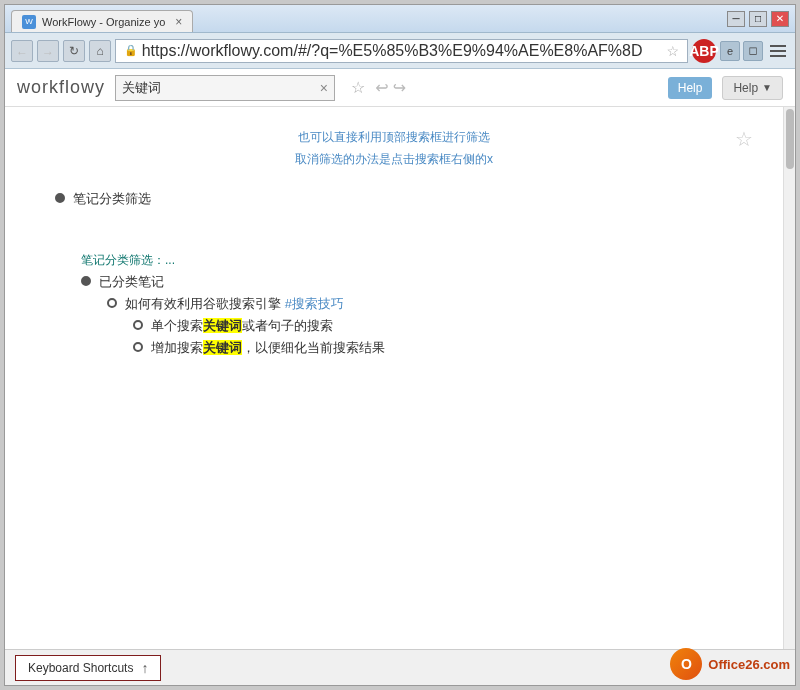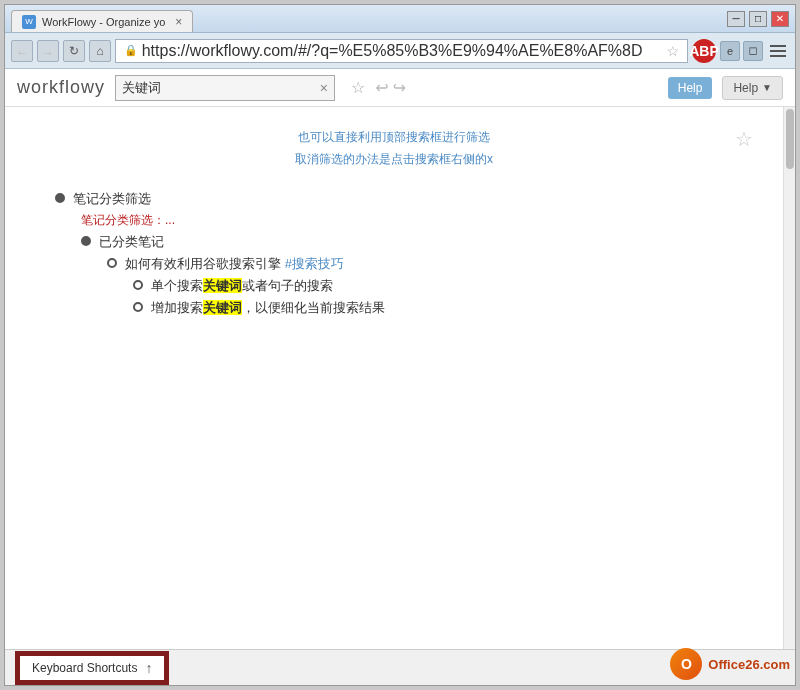--- a/index.html
+++ b/index.html
@@ -307,21 +307,21 @@
       border-radius: 50%;
       border: 2px solid #555;
       margin-top: 3px;
       margin-right: 8px;
       flex-shrink: 0;
     }
     .bullet.filled {
       background: #555;
     }
     .item-content { color: #333; }
-    .item-label { color: #b91c1c; font-size: 12px; }
+    .item-label { color: #0f766e; font-size: 12px; margin-top: 40px; }
     .nested { margin-left: 26px; }
 
     .tag-link {
       color: #4a8ac4;
       text-decoration: none;
     }
     .highlight {
       background: #ffff00;
       font-weight: bold;
     }
@@ -355,21 +355,21 @@
       height: 36px;
       background: #f0f0f0;
       border-top: 1px solid #ccc;
       display: flex;
       align-items: center;
       padding: 0 10px;
       flex-shrink: 0;
     }
     .keyboard-shortcuts-btn {
       background: white;
-      border: 5px solid #7f1d1d;
+      border: 1px solid #7f1d1d;
       padding: 4px 12px;
       font-size: 12px;
       color: #333;
       cursor: pointer;
       display: flex;
       align-items: center;
       gap: 8px;
     }
     .kbd-arrow {
       font-size: 14px;

